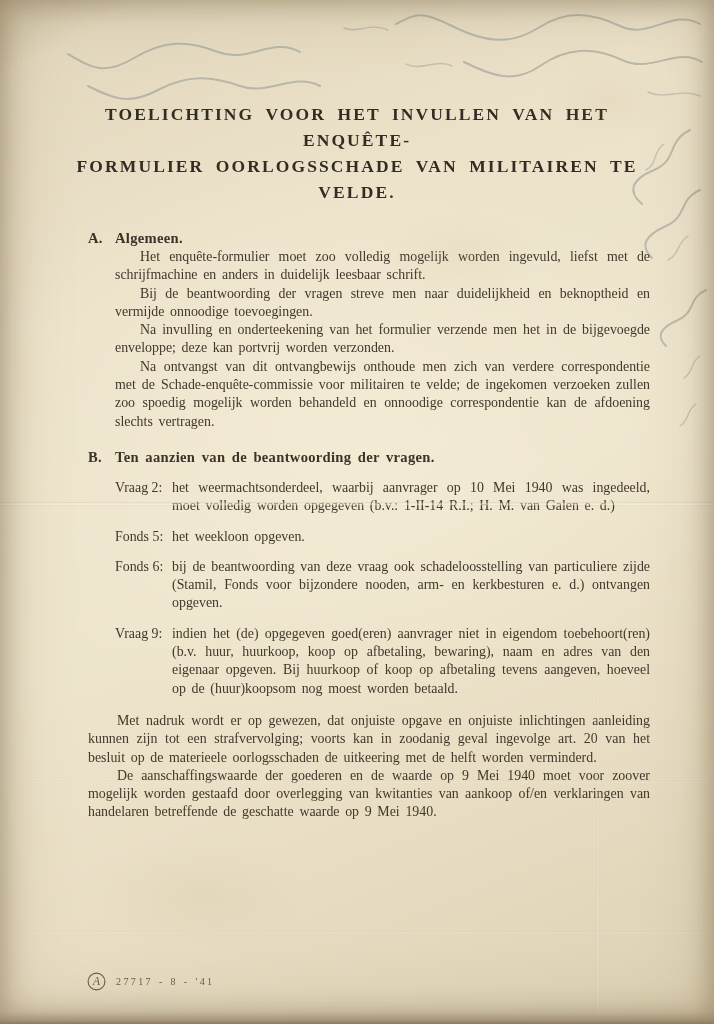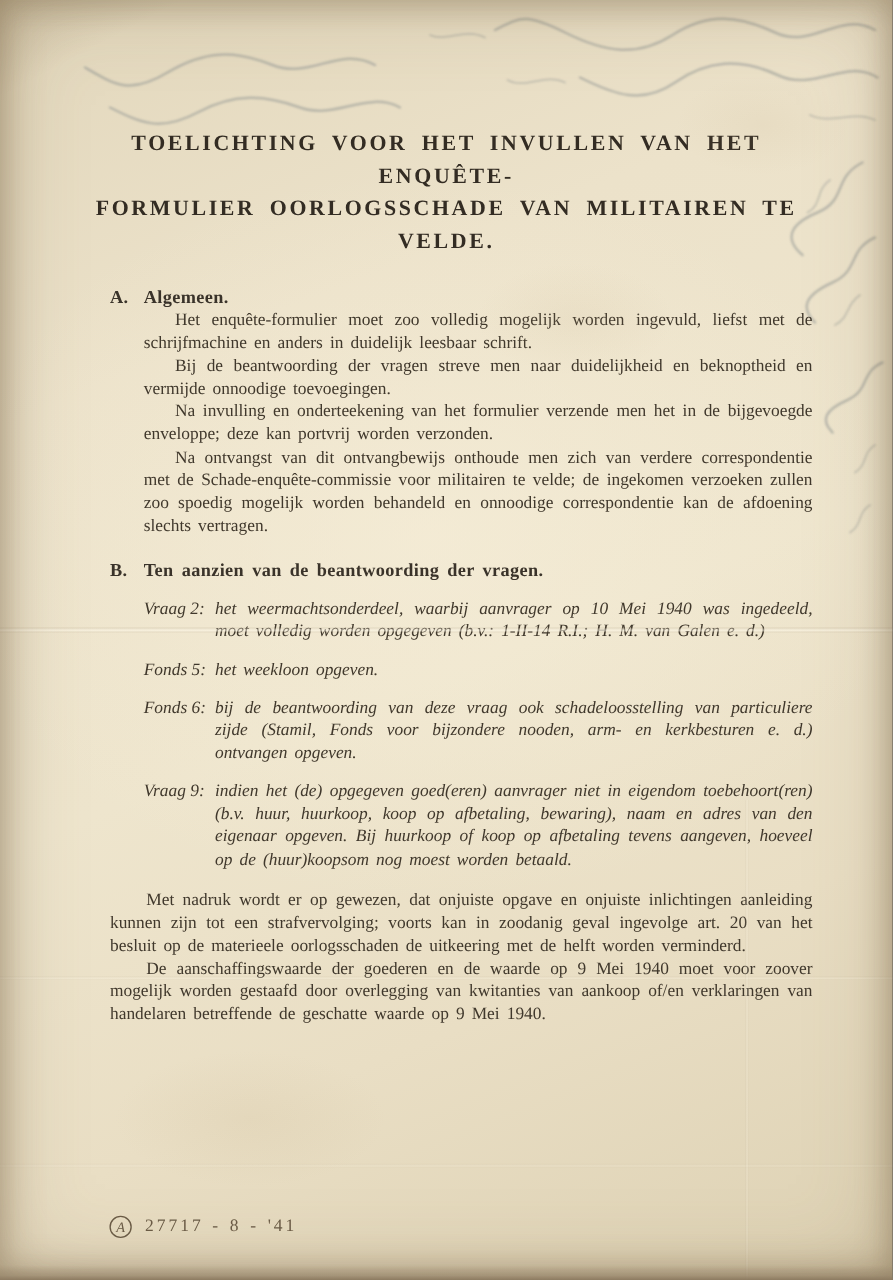--- a/index.html
+++ b/index.html
@@ -43,30 +43,30 @@
     font-weight:bold;font-size:17.5px;line-height:26px;color:#332c23;
     letter-spacing:2.1px;word-spacing:5px;
   }
   .section{margin:0 64px 0 88px;}
   .sec-head{display:grid;grid-template-columns:27px 1fr;font-weight:bold;
     font-size:14.6px;line-height:19px;color:#3a332a;letter-spacing:.3px;word-spacing:2.5px;}
   .secA{margin-top:24px;}
   .paras{margin-left:27px;}
   .para{margin:0;text-indent:25px;text-align:justify;font-size:13.9px;line-height:18.3px;word-spacing:2.2px;}
   .secB{margin-top:17px;}
-  .questions{margin-left:27px;font-style:italic;}
+  .questions{margin-left:27px;}
   .question{display:grid;grid-template-columns:57px 1fr;margin-top:12px;font-size:13.9px;line-height:18.3px;}
   .q-label{white-space:nowrap;}
   .q-text{text-align:justify;word-spacing:2.2px;margin:0;}
   .closing{margin:14px 64px 0 88px;}
   .closing .para{text-indent:29px;}
   
   .printmark{position:absolute;left:87px;top:972px;display:flex;align-items:center;gap:10px;color:#6a5b46;}
   .printmark svg{display:block;}
-  .print-code{font-size:14px;letter-spacing:2.4px;word-spacing:1px;color:#6a5b46;}
+  .print-code{font-size:10px;letter-spacing:2.4px;word-spacing:1px;color:#6a5b46;}
 </style>
 </head>
 <body>
 
 <div class="sheet">
 
   <svg class="ghost" width="714" height="470" viewBox="0 0 714 470">
     <path d="M700 24 C 672 8, 650 40, 620 26 S 566 10, 538 28 S 484 42, 452 26 S 416 14, 396 24"></path>
     <path class="thin" d="M388 30 C 372 22, 356 34, 344 28"></path>
     <path d="M300 52 C 272 36, 248 64, 218 52 S 164 40, 134 58 S 92 68, 68 54"></path>

